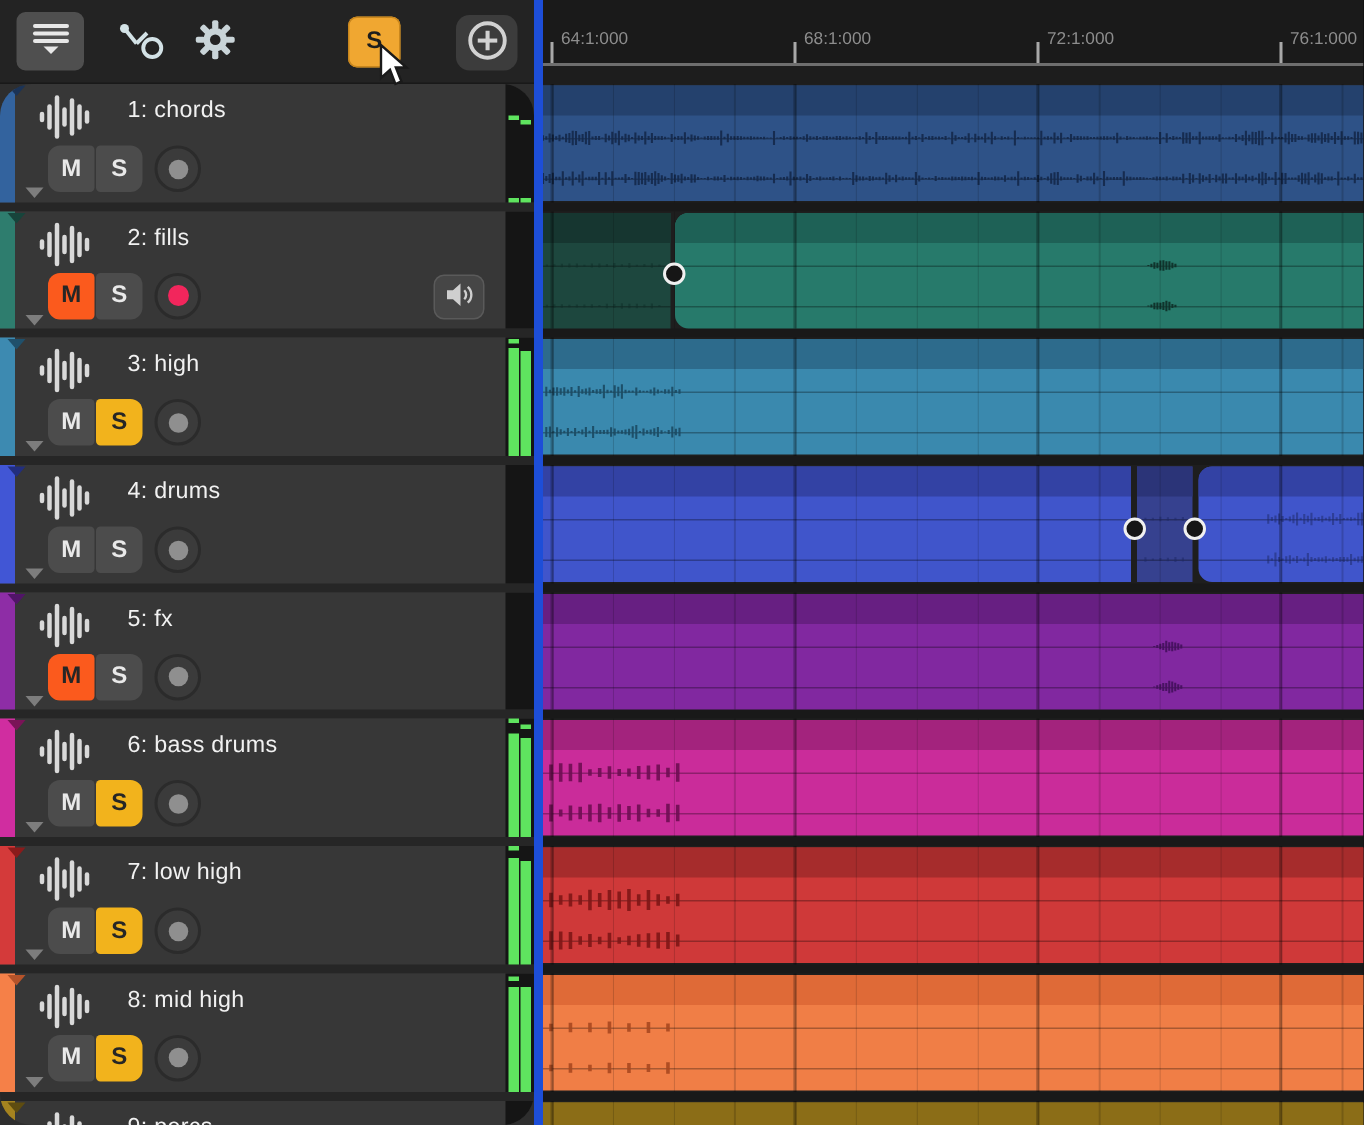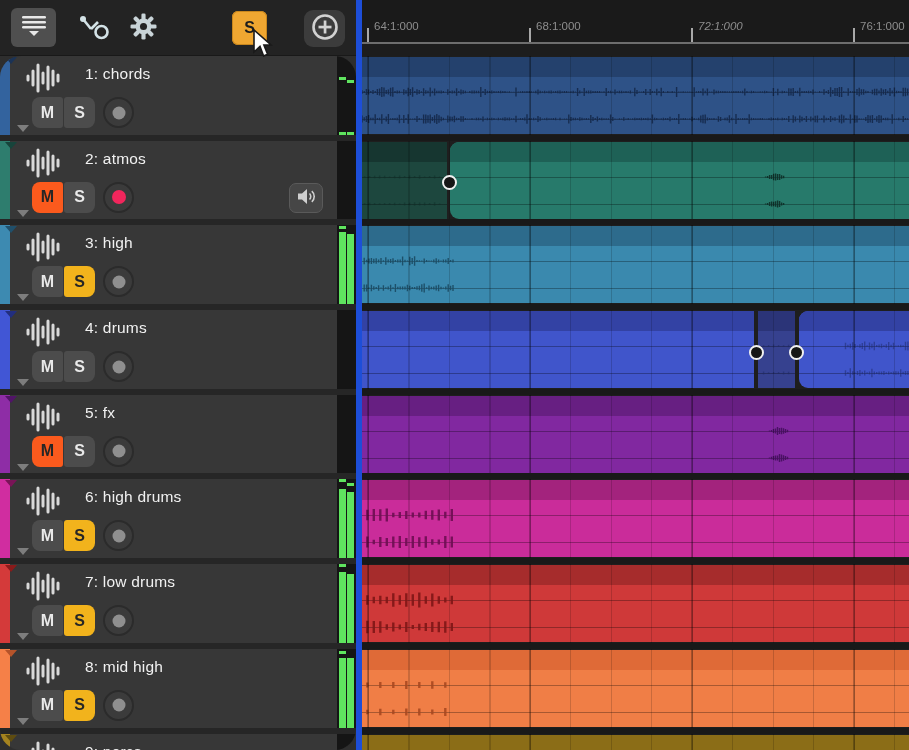--- a/index.html
+++ b/index.html
@@ -169,21 +169,21 @@
           <line x1="3" y1="15" x2="3" y2="19"></line>
           <line x1="8" y1="10" x2="8" y2="24"></line>
           <line x1="13" y1="4" x2="13" y2="30"></line>
           <line x1="18" y1="12" x2="18" y2="22"></line>
           <line x1="23" y1="6" x2="23" y2="28"></line>
           <line x1="28" y1="10" x2="28" y2="24"></line>
           <line x1="33" y1="14" x2="33" y2="20"></line>
         </g>
       </svg>
     </span>
-    <span class="tname">2: atmos</span>
+    <span class="tname">2: fills</span>
     <span class="ms">
       <button class="mbtn">M</button>
       <button class="sbtn">S</button>
     </span>
     <button class="rec">
             <span class="rec-dot"></span>
           </button>
     <button class="spk">
       <span>
         <svg width="20" height="17" viewBox="0 0 20 17">
@@ -293,21 +293,21 @@
           <line x1="3" y1="15" x2="3" y2="19"></line>
           <line x1="8" y1="10" x2="8" y2="24"></line>
           <line x1="13" y1="4" x2="13" y2="30"></line>
           <line x1="18" y1="12" x2="18" y2="22"></line>
           <line x1="23" y1="6" x2="23" y2="28"></line>
           <line x1="28" y1="10" x2="28" y2="24"></line>
           <line x1="33" y1="14" x2="33" y2="20"></line>
         </g>
       </svg>
     </span>
-    <span class="tname">6: high drums</span>
+    <span class="tname">6: bass drums</span>
     <span class="ms">
       <button class="mbtn">M</button>
       <button class="sbtn">S</button>
     </span>
     <button class="rec">
             <span class="rec-dot"></span>
           </button>
 
     <div class="tri-bot"></div>
     <div class="meter">
@@ -326,21 +326,21 @@
           <line x1="3" y1="15" x2="3" y2="19"></line>
           <line x1="8" y1="10" x2="8" y2="24"></line>
           <line x1="13" y1="4" x2="13" y2="30"></line>
           <line x1="18" y1="12" x2="18" y2="22"></line>
           <line x1="23" y1="6" x2="23" y2="28"></line>
           <line x1="28" y1="10" x2="28" y2="24"></line>
           <line x1="33" y1="14" x2="33" y2="20"></line>
         </g>
       </svg>
     </span>
-    <span class="tname">7: low drums</span>
+    <span class="tname">7: low high</span>
     <span class="ms">
       <button class="mbtn">M</button>
       <button class="sbtn">S</button>
     </span>
     <button class="rec">
             <span class="rec-dot"></span>
           </button>
 
     <div class="tri-bot"></div>
     <div class="meter">
@@ -404,21 +404,21 @@
       </div>
   </div>
 
   <div class="timeline">
     <div class="ruler" id="ruler">
         <div class="rtick" style="left: 5px;"></div>
         <div class="rlabel" style="left: 12px;">64:1:000</div>
         <div class="rtick" style="left: 167px;"></div>
         <div class="rlabel" style="left: 174px;">68:1:000</div>
         <div class="rtick" style="left: 329px;"></div>
-        <div class="rlabel" style="left: 336px; font-style: italic;">72:1:000</div>
+        <div class="rlabel" style="left: 336px;">72:1:000</div>
         <div class="rtick" style="left: 491px;"></div>
         <div class="rlabel" style="left: 498px;">76:1:000</div>
       </div>
     <div class="lanes" id="lanes">
         <div class="lane">
           <div class="clip" style="left: 0px; width: 553px; background: rgb(46, 82, 135);">
             <div class="chead" style="background: rgb(36, 65, 109);"></div>
             <div class="cbody">
               <svg width="553" height="57" class="wavesvg">
                 <path d="M0.0,13.2L0.0,16.8M2.2,13.9L2.2,16.1M4.4,12.0L4.4,18.0M6.6,12.6L6.6,17.4M8.8,13.9L8.8,16.1M11.0,12.9L11.0,17.1M13.2,14.1L13.2,15.9M15.4,12.1L15.4,17.9M17.6,11.6L17.6,18.4M19.8,10.1L19.8,19.9M22.0,10.4L22.0,19.6M24.2,12.9L24.2,17.1M26.4,12.4L26.4,17.6M28.6,10.8L28.6,19.2M30.8,10.3L30.8,19.7M33.0,14.0L33.0,16.0M35.2,13.6L35.2,16.4M37.4,13.7L37.4,16.3M39.6,14.7L39.6,15.3M41.8,12.2L41.8,17.8M44.0,13.3L44.0,16.7M46.2,10.8L46.2,19.2M48.4,11.9L48.4,18.1M50.6,10.2L50.6,19.8M52.8,13.9L52.8,16.1M55.0,12.2L55.0,17.8M57.2,12.9L57.2,17.1M59.4,14.3L59.4,15.7M61.6,11.3L61.6,18.7M63.8,13.3L63.8,16.7M66.0,13.7L66.0,16.3M68.2,10.6L68.2,19.4M70.4,13.7L70.4,16.3M72.6,11.6L72.6,18.4M74.8,13.7L74.8,16.3M77.0,13.8L77.0,16.2M79.2,13.6L79.2,16.4M81.4,14.1L81.4,15.9M83.6,14.7L83.6,15.3M85.8,12.3L85.8,17.7M88.0,14.1L88.0,15.9M90.2,13.6L90.2,16.4M92.4,13.8L92.4,16.2M94.6,11.2L94.6,18.8M96.8,14.1L96.8,15.9M99.0,12.6L99.0,17.4M101.2,13.3L101.2,16.7M103.4,13.8L103.4,16.2M105.6,14.7L105.6,15.3M107.8,14.0L107.8,16.0M110.0,13.6L110.0,16.4M112.2,13.6L112.2,16.4M114.4,13.8L114.4,16.2M116.6,13.8L116.6,16.2M118.8,10.0L118.8,20.0M121.0,14.1L121.0,15.9M123.2,12.1L123.2,17.9M125.4,13.8L125.4,16.2M127.6,13.9L127.6,16.1M129.8,13.6L129.8,16.4M132.0,13.9L132.0,16.1M134.2,14.2L134.2,15.8M136.4,14.1L136.4,15.9M138.6,13.8L138.6,16.2M140.8,14.1L140.8,15.9M143.0,14.1L143.0,15.9M145.2,14.4L145.2,15.6M147.4,14.2L147.4,15.8M149.6,14.7L149.6,15.3M151.8,14.7L151.8,15.3M154.0,10.4L154.0,19.6M156.2,14.6L156.2,15.4M158.4,14.3L158.4,15.7M160.6,13.9L160.6,16.1M162.8,14.3L162.8,15.7M165.0,13.9L165.0,16.1M167.2,14.1L167.2,15.9M169.4,14.2L169.4,15.8M171.6,14.4L171.6,15.6M173.8,13.8L173.8,16.2M176.0,12.5L176.0,17.5M178.2,13.8L178.2,16.2M180.4,14.2L180.4,15.8M182.6,13.7L182.6,16.3M184.8,14.3L184.8,15.7M187.0,13.8L187.0,16.2M189.2,13.6L189.2,16.4M191.4,14.2L191.4,15.8M193.6,14.1L193.6,15.9M195.8,13.7L195.8,16.3M198.0,13.6L198.0,16.4M200.2,14.2L200.2,15.8M202.4,13.9L202.4,16.1M204.6,14.1L204.6,15.9M206.8,14.5L206.8,15.5M209.0,14.3L209.0,15.7M211.2,13.8L211.2,16.2M213.4,14.4L213.4,15.6M215.6,11.1L215.6,18.9M217.8,13.6L217.8,16.4M220.0,14.4L220.0,15.6M222.2,11.0L222.2,19.0M224.4,13.8L224.4,16.2M226.6,13.6L226.6,16.4M228.8,13.6L228.8,16.4M231.0,14.1L231.0,15.9M233.2,13.9L233.2,16.1M235.4,14.0L235.4,16.0M237.6,14.0L237.6,16.0M239.8,14.4L239.8,15.6M242.0,14.2L242.0,15.8M244.2,10.9L244.2,19.1M246.4,14.1L246.4,15.9M248.6,13.7L248.6,16.3M250.8,14.5L250.8,15.5M253.0,12.4L253.0,17.6M255.2,14.3L255.2,15.7M257.4,13.8L257.4,16.2M259.6,13.7L259.6,16.3M261.8,14.2L261.8,15.8M264.0,14.0L264.0,16.0M266.2,14.3L266.2,15.7M268.4,13.6L268.4,16.4M270.6,14.7L270.6,15.3M272.8,10.8L272.8,19.2M275.0,13.1L275.0,16.9M277.2,14.4L277.2,15.6M279.4,14.4L279.4,15.6M281.6,13.9L281.6,16.1M283.8,11.9L283.8,18.1M286.0,14.6L286.0,15.4M288.2,12.1L288.2,17.9M290.4,13.9L290.4,16.1M292.6,14.2L292.6,15.8M294.8,11.8L294.8,18.2M297.0,14.1L297.0,15.9M299.2,10.8L299.2,19.2M301.4,13.9L301.4,16.1M303.6,14.7L303.6,15.3M305.8,13.9L305.8,16.1M308.0,14.4L308.0,15.6M310.2,14.0L310.2,16.0M312.4,14.6L312.4,15.4M314.6,10.0L314.6,20.0M316.8,14.4L316.8,15.6M319.0,14.6L319.0,15.4M321.2,14.2L321.2,15.8M323.4,14.5L323.4,15.5M325.6,14.5L325.6,15.5M327.8,14.5L327.8,15.5M330.0,14.7L330.0,15.3M332.2,10.2L332.2,19.8M334.4,14.2L334.4,15.8M336.6,13.9L336.6,16.1M338.8,14.1L338.8,15.9M341.0,11.4L341.0,18.6M343.2,13.8L343.2,16.2M345.4,11.5L345.4,18.5M347.6,14.6L347.6,15.4M349.8,14.4L349.8,15.6M352.0,12.4L352.0,17.6M354.2,13.8L354.2,16.2M356.4,13.7L356.4,16.3M358.6,13.9L358.6,16.1M360.8,14.0L360.8,16.0M363.0,13.9L363.0,16.1M365.2,14.3L365.2,15.7M367.4,14.3L367.4,15.7M369.6,14.2L369.6,15.8M371.8,14.0L371.8,16.0M374.0,13.9L374.0,16.1M376.2,13.9L376.2,16.1M378.4,14.2L378.4,15.8M380.6,13.8L380.6,16.2M382.8,11.5L382.8,18.5M385.0,14.0L385.0,16.0M387.2,14.6L387.2,15.4M389.4,13.7L389.4,16.3M391.6,14.1L391.6,15.9M393.8,14.4L393.8,15.6M396.0,14.6L396.0,15.4M398.2,14.2L398.2,15.8M400.4,14.2L400.4,15.8M402.6,13.8L402.6,16.2M404.8,14.1L404.8,15.9M407.0,14.5L407.0,15.5M409.2,14.5L409.2,15.5M411.4,11.0L411.4,19.0M413.6,14.5L413.6,15.5M415.8,11.8L415.8,18.2M418.0,14.4L418.0,15.6M420.2,13.7L420.2,16.3M422.4,14.1L422.4,15.9M424.6,14.4L424.6,15.6M426.8,11.2L426.8,18.8M429.0,11.5L429.0,18.5M431.2,11.1L431.2,18.9M433.4,13.9L433.4,16.1M435.6,13.8L435.6,16.2M437.8,10.8L437.8,19.2M440.0,14.0L440.0,16.0M442.2,14.0L442.2,16.0M444.4,13.9L444.4,16.1M446.6,13.8L446.6,16.2M448.8,14.0L448.8,16.0M451.0,12.5L451.0,17.5M453.2,14.5L453.2,15.5M455.4,14.7L455.4,15.3M457.6,14.1L457.6,15.9M459.8,14.4L459.8,15.6M462.0,12.3L462.0,17.7M464.2,14.0L464.2,16.0M466.4,13.0L466.4,17.0M468.6,10.2L468.6,19.8M470.8,12.9L470.8,17.1M473.0,10.9L473.0,19.1M475.2,11.0L475.2,19.0M477.4,10.1L477.4,19.9M479.6,10.1L479.6,19.9M481.8,14.3L481.8,15.7M484.0,14.4L484.0,15.6M486.2,11.2L486.2,18.8M488.4,14.1L488.4,15.9M490.6,14.3L490.6,15.7M492.8,14.4L492.8,15.6M495.0,12.0L495.0,18.0M497.2,10.8L497.2,19.2M499.4,12.3L499.4,17.7M501.6,12.3L501.6,17.7M503.8,13.7L503.8,16.3M506.0,13.9L506.0,16.1M508.2,14.7L508.2,15.3M510.4,12.7L510.4,17.3M512.6,11.8L512.6,18.2M514.8,11.8L514.8,18.2M517.0,13.4L517.0,16.6M519.2,11.2L519.2,18.8M521.4,12.4L521.4,17.6M523.6,11.9L523.6,18.1M525.8,13.7L525.8,16.3M528.0,11.0L528.0,19.0M530.2,13.6L530.2,16.4M532.4,10.5L532.4,19.5M534.6,13.8L534.6,16.2M536.8,13.9L536.8,16.1M539.0,14.3L539.0,15.7M541.2,10.7L541.2,19.3M543.4,10.8L543.4,19.2M545.6,11.4L545.6,18.6M547.8,14.4L547.8,15.6M550.0,11.1L550.0,18.9M552.2,14.4L552.2,15.6M0.0,38.4L0.0,45.6M2.2,40.3L2.2,43.7M4.4,39.0L4.4,45.0M6.6,38.1L6.6,45.9M8.8,40.8L8.8,43.2M11.0,40.8L11.0,43.2M13.2,37.2L13.2,46.8M15.4,41.1L15.4,42.9M17.6,40.7L17.6,43.3M19.8,37.3L19.8,46.7M22.0,41.2L22.0,42.8M24.2,39.4L24.2,44.6M26.4,37.1L26.4,46.9M28.6,41.3L28.6,42.7M30.8,40.9L30.8,43.1M33.0,40.9L33.0,43.1M35.2,40.8L35.2,43.2M37.4,37.7L37.4,46.3M39.6,41.5L39.6,42.5M41.8,37.9L41.8,46.1M44.0,41.1L44.0,42.9M46.2,37.2L46.2,46.8M48.4,41.5L48.4,42.5M50.6,41.4L50.6,42.6M52.8,41.2L52.8,42.8M55.0,39.0L55.0,45.0M57.2,41.0L57.2,43.0M59.4,41.6L59.4,42.4M61.6,37.5L61.6,46.5M63.8,37.6L63.8,46.4M66.0,38.2L66.0,45.8M68.2,37.6L68.2,46.4M70.4,39.9L70.4,44.1M72.6,38.3L72.6,45.7M74.8,37.1L74.8,46.9M77.0,38.3L77.0,45.7M79.2,39.8L79.2,44.2M81.4,40.7L81.4,43.3M83.6,41.7L83.6,42.3M85.8,38.4L85.8,45.6M88.0,39.4L88.0,44.6M90.2,39.8L90.2,44.2M92.4,38.8L92.4,45.2M94.6,40.7L94.6,43.3M96.8,41.0L96.8,43.0M99.0,39.2L99.0,44.8M101.2,39.3L101.2,44.7M103.4,41.0L103.4,43.0M105.6,41.6L105.6,42.4M107.8,41.6L107.8,42.4M110.0,40.9L110.0,43.1M112.2,41.6L112.2,42.4M114.4,40.7L114.4,43.3M116.6,40.7L116.6,43.3M118.8,41.2L118.8,42.8M121.0,39.6L121.0,44.4M123.2,41.5L123.2,42.5M125.4,40.8L125.4,43.2M127.6,41.2L127.6,42.8M129.8,40.8L129.8,43.2M132.0,41.0L132.0,43.0M134.2,41.5L134.2,42.5M136.4,40.8L136.4,43.2M138.6,41.2L138.6,42.8M140.8,40.8L140.8,43.2M143.0,40.2L143.0,43.8M145.2,40.7L145.2,43.3M147.4,40.6L147.4,43.4M149.6,41.2L149.6,42.8M151.8,41.3L151.8,42.7M154.0,38.8L154.0,45.2M156.2,41.6L156.2,42.4M158.4,41.1L158.4,42.9M160.6,41.0L160.6,43.0M162.8,40.6L162.8,43.4M165.0,37.3L165.0,46.7M167.2,40.9L167.2,43.1M169.4,41.2L169.4,42.8M171.6,40.7L171.6,43.3M173.8,41.3L173.8,42.7M176.0,39.0L176.0,45.0M178.2,40.3L178.2,43.7M180.4,41.6L180.4,42.4M182.6,41.2L182.6,42.8M184.8,40.7L184.8,43.3M187.0,41.3L187.0,42.7M189.2,41.3L189.2,42.7M191.4,41.0L191.4,43.0M193.6,40.7L193.6,43.3M195.8,41.7L195.8,42.3M198.0,40.7L198.0,43.3M200.2,41.7L200.2,42.3M202.4,41.5L202.4,42.5M204.6,41.6L204.6,42.4M206.8,37.6L206.8,46.4M209.0,39.9L209.0,44.1M211.2,40.7L211.2,43.3M213.4,40.7L213.4,43.3M215.6,41.3L215.6,42.7M217.8,40.3L217.8,43.7M220.0,40.7L220.0,43.3M222.2,41.2L222.2,42.8M224.4,40.9L224.4,43.1M226.6,41.3L226.6,42.7M228.8,38.1L228.8,45.9M231.0,39.9L231.0,44.1M233.2,41.1L233.2,42.9M235.4,39.5L235.4,44.5M237.6,41.1L237.6,42.9M239.8,40.7L239.8,43.3M242.0,41.2L242.0,42.8M244.2,41.2L244.2,42.8M246.4,41.3L246.4,42.7M248.6,37.6L248.6,46.4M250.8,40.0L250.8,44.0M253.0,41.4L253.0,42.6M255.2,41.7L255.2,42.3M257.4,41.3L257.4,42.7M259.6,41.6L259.6,42.4M261.8,40.3L261.8,43.7M264.0,41.4L264.0,42.6M266.2,41.0L266.2,43.0M268.4,41.4L268.4,42.6M270.6,41.3L270.6,42.7M272.8,40.7L272.8,43.3M275.0,40.9L275.0,43.1M277.2,41.0L277.2,43.0M279.4,40.7L279.4,43.3M281.6,40.9L281.6,43.1M283.8,41.0L283.8,43.0M286.0,40.8L286.0,43.2M288.2,41.3L288.2,42.7M290.4,37.6L290.4,46.4M292.6,40.8L292.6,43.2M294.8,41.0L294.8,43.0M297.0,41.4L297.0,42.6M299.2,41.2L299.2,42.8M301.4,40.7L301.4,43.3M303.6,40.9L303.6,43.1M305.8,41.1L305.8,42.9M308.0,39.8L308.0,44.2M310.2,41.3L310.2,42.7M312.4,40.9L312.4,43.1M314.6,40.9L314.6,43.1M316.8,37.1L316.8,46.9M319.0,41.3L319.0,42.7M321.2,40.9L321.2,43.1M323.4,41.0L323.4,43.0M325.6,41.5L325.6,42.5M327.8,41.2L327.8,42.8M330.0,39.7L330.0,44.3M332.2,40.9L332.2,43.1M334.4,41.6L334.4,42.4M336.6,40.7L336.6,43.3M338.8,38.5L338.8,45.5M341.0,37.8L341.0,46.2M343.2,37.6L343.2,46.4M345.4,40.6L345.4,43.4M347.6,41.1L347.6,42.9M349.8,41.2L349.8,42.8M352.0,41.1L352.0,42.9M354.2,41.6L354.2,42.4M356.4,39.2L356.4,44.8M358.6,40.1L358.6,43.9M360.8,41.7L360.8,42.3M363.0,40.7L363.0,43.3M365.2,40.6L365.2,43.4M367.4,38.2L367.4,45.8M369.6,40.7L369.6,43.3M371.8,41.6L371.8,42.4M374.0,37.0L374.0,47.0M376.2,40.9L376.2,43.1M378.4,41.2L378.4,42.8M380.6,41.0L380.6,43.0M382.8,41.0L382.8,43.0M385.0,41.0L385.0,43.0M387.2,37.2L387.2,46.8M389.4,40.7L389.4,43.3M391.6,40.9L391.6,43.1M393.8,41.2L393.8,42.8M396.0,41.2L396.0,42.8M398.2,41.0L398.2,43.0M400.4,41.1L400.4,42.9M402.6,41.5L402.6,42.5M404.8,41.6L404.8,42.4M407.0,41.1L407.0,42.9M409.2,40.6L409.2,43.4M411.4,40.9L411.4,43.1M413.6,41.2L413.6,42.8M415.8,40.7L415.8,43.3M418.0,41.5L418.0,42.5M420.2,40.7L420.2,43.3M422.4,40.9L422.4,43.1M424.6,41.2L424.6,42.8M426.8,38.9L426.8,45.1M429.0,41.7L429.0,42.3M431.2,38.3L431.2,45.7M433.4,39.4L433.4,44.6M435.6,41.6L435.6,42.4M437.8,38.5L437.8,45.5M440.0,39.8L440.0,44.2M442.2,40.9L442.2,43.1M444.4,39.0L444.4,45.0M446.6,41.6L446.6,42.4M448.8,39.5L448.8,44.5M451.0,40.7L451.0,43.3M453.2,38.7L453.2,45.3M455.4,38.6L455.4,45.4M457.6,41.4L457.6,42.6M459.8,41.1L459.8,42.9M462.0,38.5L462.0,45.5M464.2,40.7L464.2,43.3M466.4,40.9L466.4,43.1M468.6,39.1L468.6,44.9M470.8,40.8L470.8,43.2M473.0,40.2L473.0,43.8M475.2,41.4L475.2,42.6M477.4,38.6L477.4,45.4M479.6,37.5L479.6,46.5M481.8,38.4L481.8,45.6M484.0,40.9L484.0,43.1M486.2,41.4L486.2,42.6M488.4,37.6L488.4,46.4M490.6,41.4L490.6,42.6M492.8,38.2L492.8,45.8M495.0,38.4L495.0,45.6M497.2,41.3L497.2,42.7M499.4,41.4L499.4,42.6M501.6,41.4L501.6,42.6M503.8,39.9L503.8,44.1M506.0,38.1L506.0,45.9M508.2,38.6L508.2,45.4M510.4,37.9L510.4,46.1M512.6,41.2L512.6,42.8M514.8,39.3L514.8,44.7M517.0,38.0L517.0,46.0M519.2,38.5L519.2,45.5M521.4,41.1L521.4,42.9M523.6,40.7L523.6,43.3M525.8,40.7L525.8,43.3M528.0,41.6L528.0,42.4M530.2,37.3L530.2,46.7M532.4,41.4L532.4,42.6M534.6,41.5L534.6,42.5M536.8,40.7L536.8,43.3M539.0,41.5L539.0,42.5M541.2,38.9L541.2,45.1M543.4,41.1L543.4,42.9M545.6,41.2L545.6,42.8M547.8,38.2L547.8,45.8M550.0,40.9L550.0,43.1M552.2,41.1L552.2,42.9" stroke="#14284a" stroke-width="1.4" fill="none" opacity="0.9"></path>

